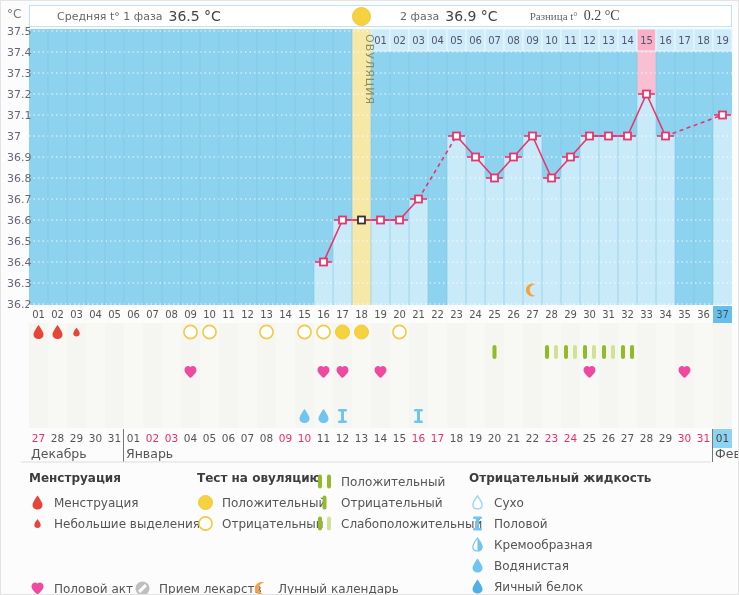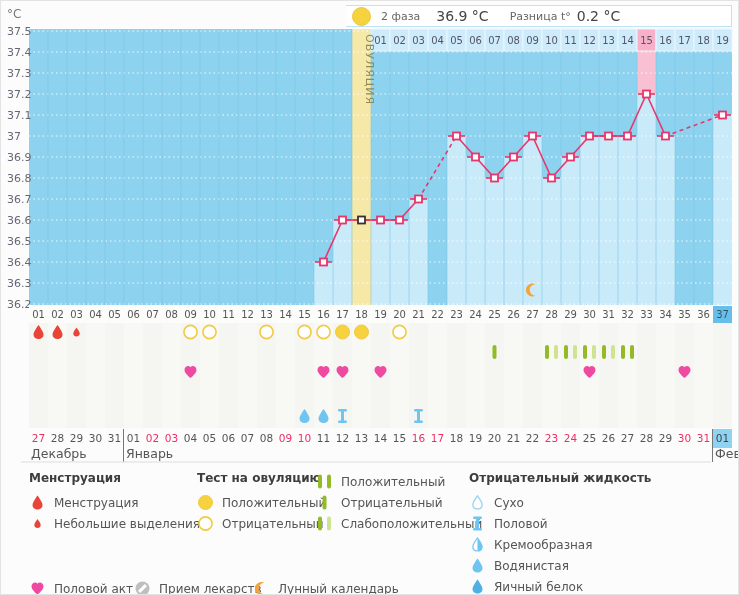--- a/index.html
+++ b/index.html
@@ -8,36 +8,40 @@
   .unit{position:absolute;left:6px;top:6px;font-size:12px;color:#777;}
   .hdr{position:absolute;top:4px;height:22px;background:#fff;border:1px solid #bfe2f4;box-sizing:border-box;
        display:flex;align-items:center;}
   .hdr.c1{left:28px;width:318px;}
   .hdr.c2{left:345px;width:32px;border-left:none;justify-content:center;}
   .hdr.c3{left:376px;width:355px;border-left:none;}
   .hl{font-size:11px;color:#666;}
   .hv{font-size:14px;color:#444;margin-left:6px;}
   .hdr.c1 .hl{margin-left:27px;}
   .hdr.c3 .grp{display:flex;align-items:center;}
-  .hdr.c3 .g1{margin-left:4px;gap:10px;}
-  .hdr.c3 .g2{margin-left:21px;}
+  .hdr.c3 .g1{margin-left:23px;}
+  .hdr.c3 .g2{margin-left:32px;font-family:Liberation Serif, serif;}
   .ovu-dot{width:17px;height:17px;border-radius:50%;background:#f6d23e;border:1px solid #eec937;}
   #chart{position:absolute;left:0;top:0;}
   .lg-col{position:absolute;top:470px;}
   .lg-title{font-size:12px;font-weight:bold;color:#3d3d3d;margin-bottom:7px;}
   .lg-item{height:21px;display:flex;align-items:center;gap:8px;font-size:12px;color:#555;}
   .lg-extra{position:absolute;top:577px;height:21px;display:flex;align-items:center;gap:8px;font-size:12px;color:#555;}
 </style>
 </head>
 <body>
 
 <div class="page">
 
   <span class="unit">°C</span>
 
+  <div class="hdr c1">
+    <span class="hl">Средняя t° 1 фаза</span>
+    <span class="hv">36.5 °C</span>
+  </div>
   <div class="hdr c2">
     <span class="ovu-dot"></span>
   </div>
   <div class="hdr c3">
     <span class="grp g1">
       <span class="hl">2 фаза</span>
       <span class="hv">36.9 °C</span>
     </span>
     <span class="grp g2">
       <span class="hl">Разница t°</span>

